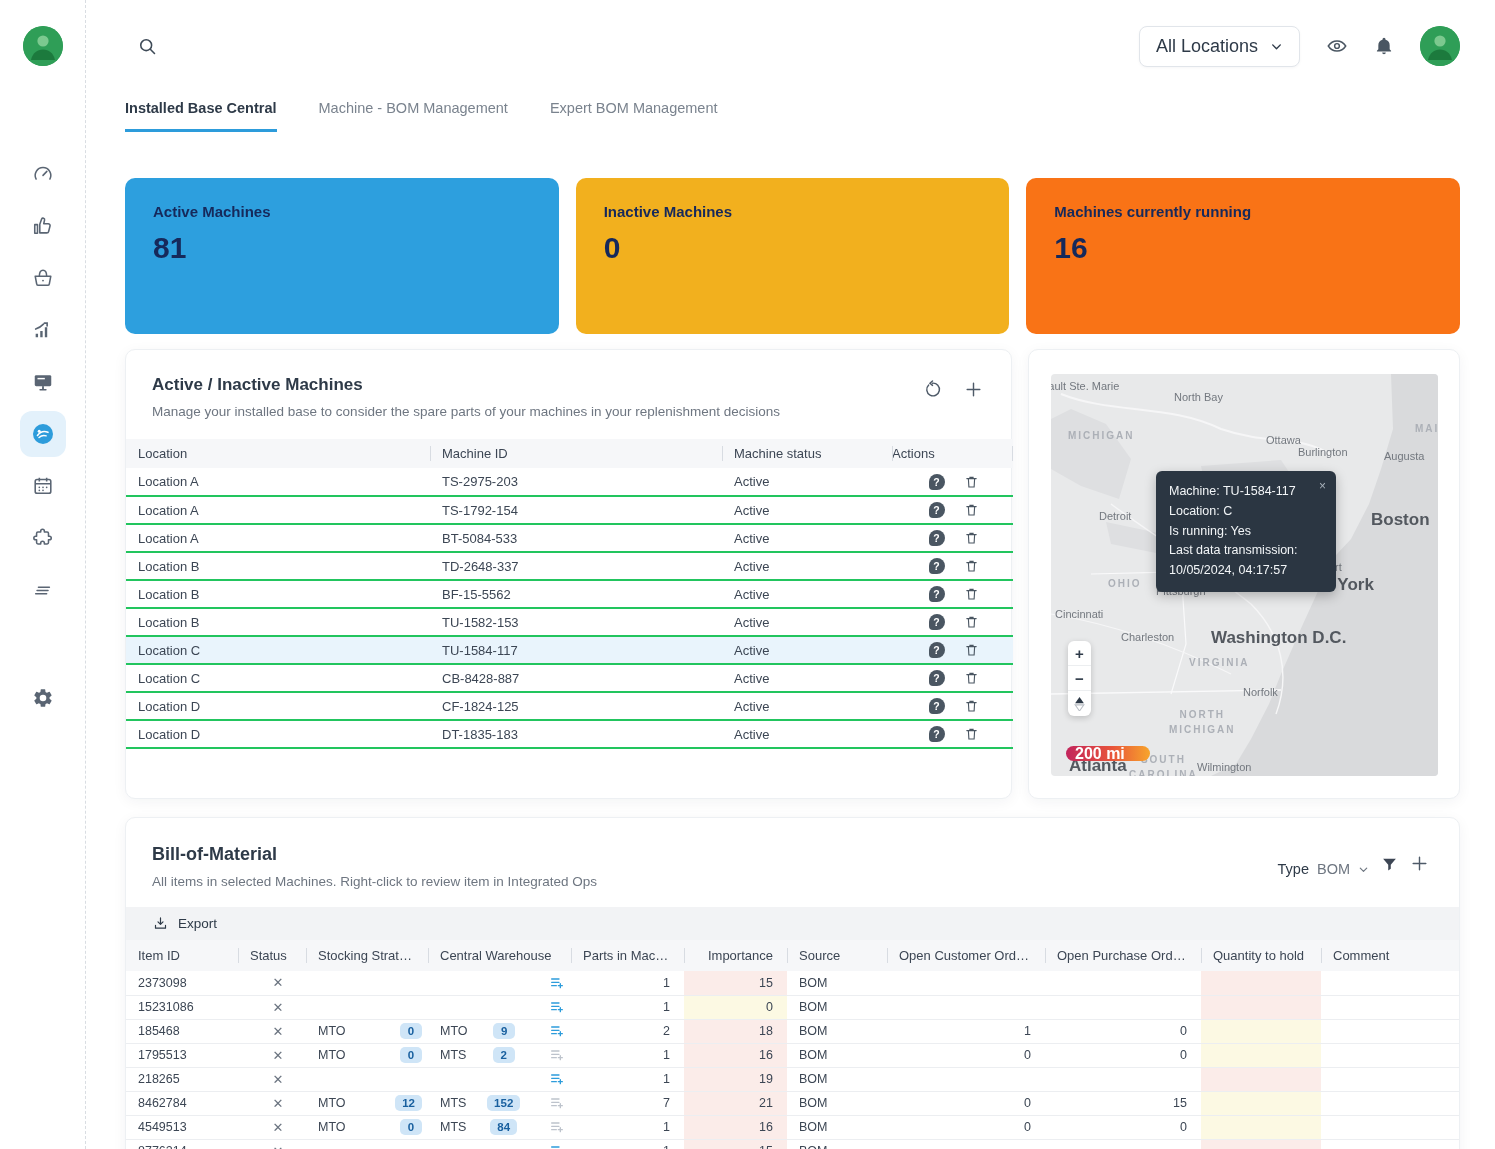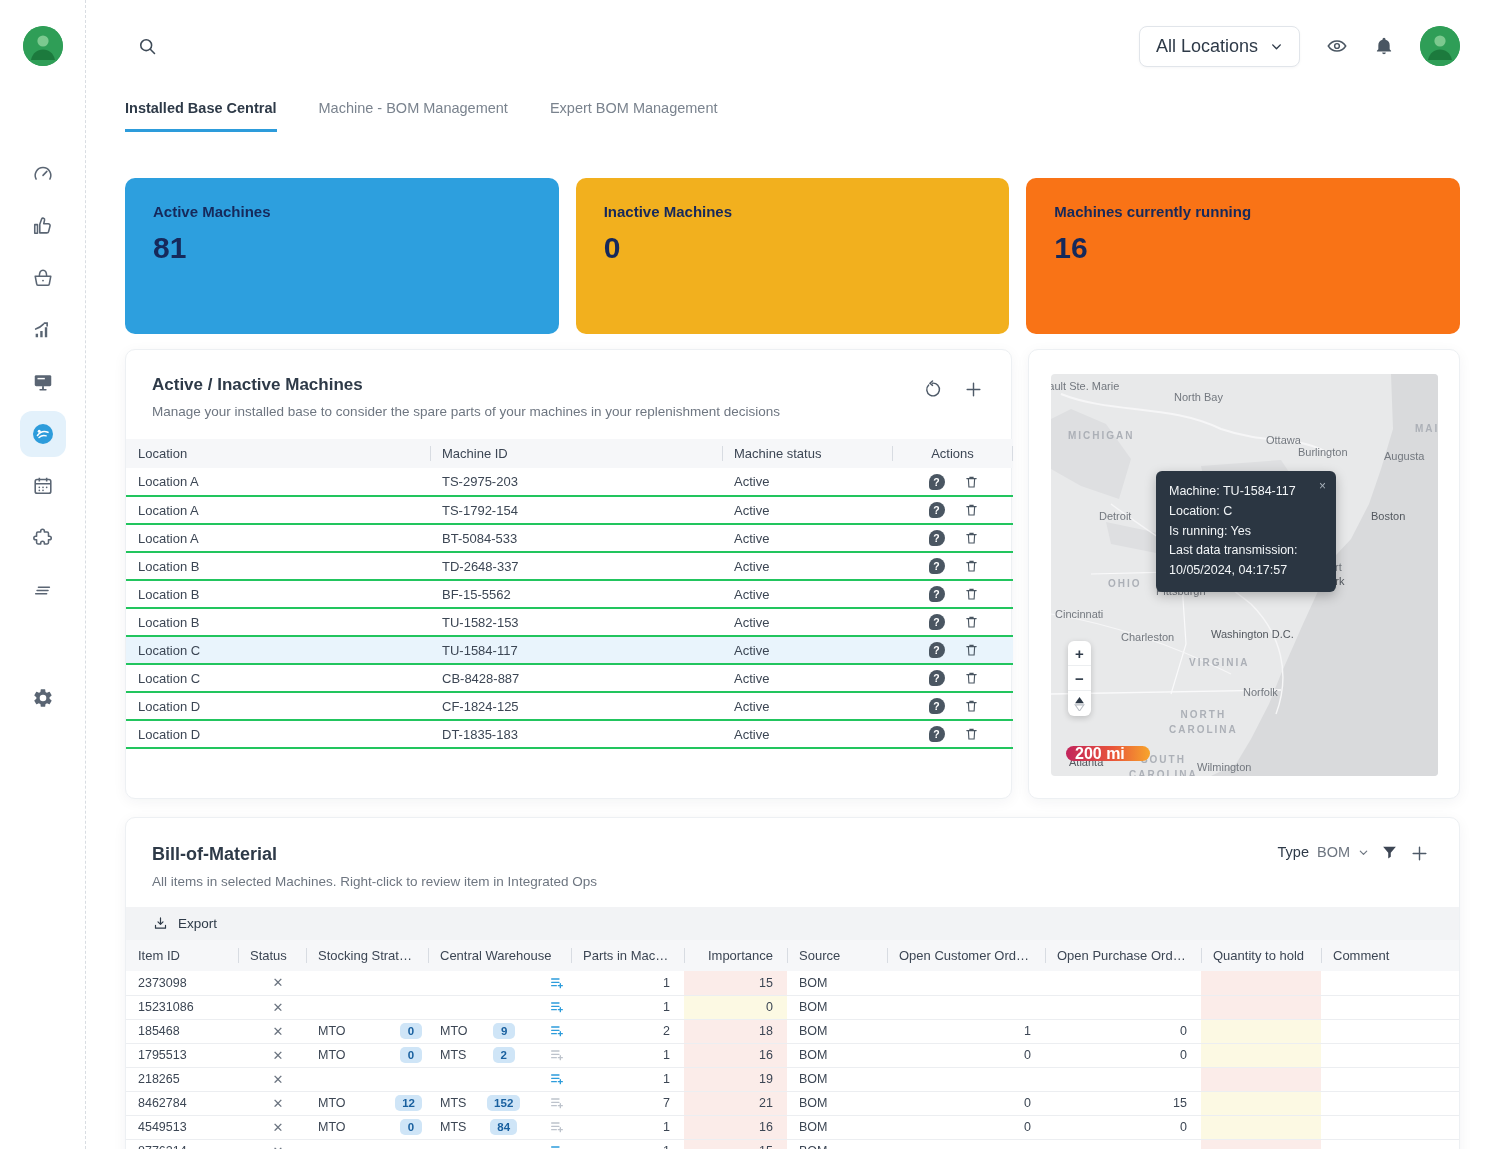--- a/index.html
+++ b/index.html
@@ -66,41 +66,41 @@
   .panel-sub { font-size: 13.5px; color: #6E7681; margin-top: 9px; }
   .machines-head { padding: 25px 26px 0 26px; }
   .panel-actions { position: absolute; top: 30px; right: 28px; display: flex; gap: 22px; color: #4E5A68; }
   
   table { border-collapse: collapse; table-layout: fixed; }
   .mtable { width: 887px; margin-top: 20px; font-size: 13px; color: #3C4654; }
   .mtable th {
     background: #F6F7F9; height: 29px; font-weight: 400; text-align: left;
     padding-left: 12px; position: relative; font-size: 13px; color: #3C4654;
   }
-  .mtable th.c-actions { text-align: center; padding-left: 0; }
+  .mtable th.c-actions { text-align: left; padding-left: 0; }
   .mtable th:not(:first-child)::before,
   .mtable th:last-child::after {
     content: ""; position: absolute; top: 7px; bottom: 7px; width: 1px; background: #D8DCE2;
   }
   .mtable th:not(:first-child)::before { left: 0; }
   .mtable th:last-child::after { right: 0; }
   .mtable td { height: 28px; border-bottom: 2px solid #22c55e; padding-left: 12px; }
   .mtable tr.hl td { background: #E9F4FC; }
   .row-actions { display: flex; justify-content: center; align-items: center; gap: 19px; padding-right: 10px; }
   .q-icon {
     width: 16px; height: 16px; border-radius: 50% 50% 50% 4px; background: #4A5662;
     color: #fff; font-size: 10.5px; font-weight: 700; display: grid; place-items: center; cursor: pointer;
   }
   .trash { color: #4A5662; cursor: pointer; display: grid; place-items: center; }
   
   .map-panel { width: 432px; height: 450px; padding: 24px 22px; flex: none; }
   .map { position: relative; width: 387px; height: 402px; background: #E8E9EA; border-radius: 4px; overflow: hidden; }
   .map svg.geo { position: absolute; inset: 0; }
   .map-label { position: absolute; white-space: nowrap; color: #73787F; font-size: 11px; }
-  .map-label.lg { color: #53585F; font-weight: 400; font-size: 11px; }
+  .map-label.lg { color: #53585F; font-weight: 700; font-size: 17px; }
   .map-label.state { color: #ACB0B7; font-weight: 700; font-size: 10px; letter-spacing: 2px; }
   .map-label.state2 { text-align: center; white-space: pre-line; line-height: 1.5; }
   .tooltip {
     position: absolute; left: 105px; top: 97px; width: 180px; min-height: 96px;
     background: #2B3642; border-radius: 6px; padding: 11px 13px;
     color: #F2F5F7; font-size: 12.5px; line-height: 1.58; z-index: 5;
     box-shadow: 0 4px 12px rgba(0,0,0,.25);
   }
   .tooltip .close { position: absolute; top: 6px; right: 10px; color: #A8B1BA; font-size: 12px; cursor: pointer; }
   .marker { position: absolute; left: 182px; top: 192px; z-index: 4; }
@@ -117,21 +117,21 @@
   .scale-badge {
     position: absolute; left: 15px; top: 372px; width: 84px; height: 15px; z-index: 6;
     background: linear-gradient(90deg, #C2255C, #E8543B 55%, #F7A52B);
     border-radius: 8px; color: #fff; font-size: 16px; font-weight: 700;
     display: flex; align-items: center; padding-left: 9px;
   }
   
   .bom-panel { margin-top: 18px; height: 420px; overflow: hidden; }
   .bom-head { display: flex; justify-content: space-between; align-items: flex-start; padding: 26px 30px 0 26px; }
   .bom-title { font-size: 18px; font-weight: 700; color: #2E3A48; }
-  .bom-controls { display: flex; align-items: flex-start; gap: 12px; color: #3D4654; margin-top: 0; }
+  .bom-controls { display: flex; align-items: flex-end; gap: 12px; color: #3D4654; margin-top: 10px; }
   .type-dd { display: flex; align-items: center; gap: 8px; cursor: pointer; }
   .type-lbl { font-size: 14.5px; color: #2E3A48; }
   .type-val { font-size: 14.5px; color: #6E7681; }
   .export-bar {
     margin-top: 18px; height: 33px; background: #F2F3F5;
     display: flex; align-items: center; gap: 10px; padding-left: 27px;
     font-size: 13.5px; color: #2E3A48;
   }
   .export-bar .ex { display: flex; align-items: center; gap: 10px; cursor: pointer; }
   .btable { width: 1335px; font-size: 12.5px; color: #3C4654; }
@@ -522,21 +522,21 @@
         <span class="map-label" style="left:240px; top:187px">Bridgeport</span>
         <span class="map-label lg" style="left:247px; top:201px">New York</span>
         <span class="map-label" style="left:105px; top:211px">Pittsburgh</span>
         <span class="map-label state" style="left:57px; top:204px">OHIO</span>
         <span class="map-label" style="left:4px; top:234px">Cincinnati</span>
         <span class="map-label" style="left:70px; top:257px">Charleston</span>
         <span class="map-label lg" style="left:160px; top:254px">Washington D.C.</span>
         <span class="map-label state" style="left:138px; top:283px">VIRGINIA</span>
         <span class="map-label" style="left:192px; top:312px">Norfolk</span>
         <span class="map-label state state2" style="left:118px; top:333px">NORTH
-CAROLINA</span>
+MICHIGAN</span>
         <span class="map-label state state2" style="left:78px; top:378px">SOUTH
 CAROLINA</span>
         <span class="map-label lg" style="left:18px; top:382px">Atlanta</span>
         <span class="map-label" style="left:146px; top:387px">Wilmington</span>
 
         <div class="tooltip">
           <span class="close">×</span>
           <div>Machine: TU-1584-117</div>
           <div>Location: C</div>
           <div>Is running: Yes</div>

